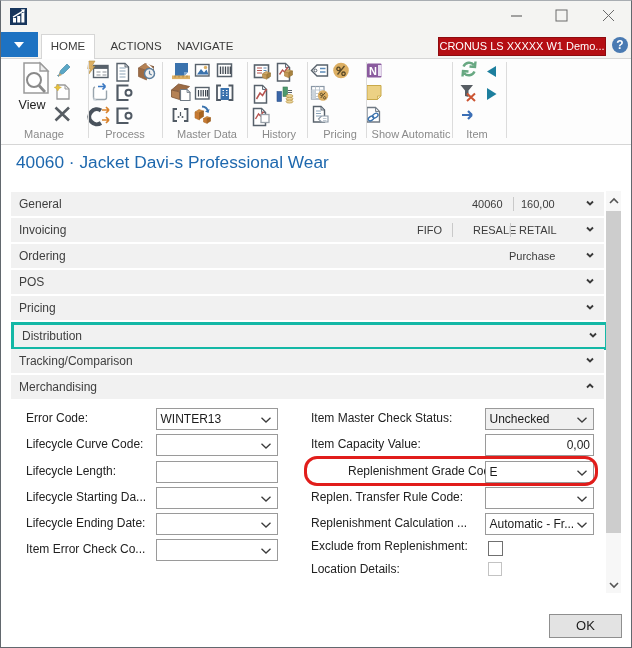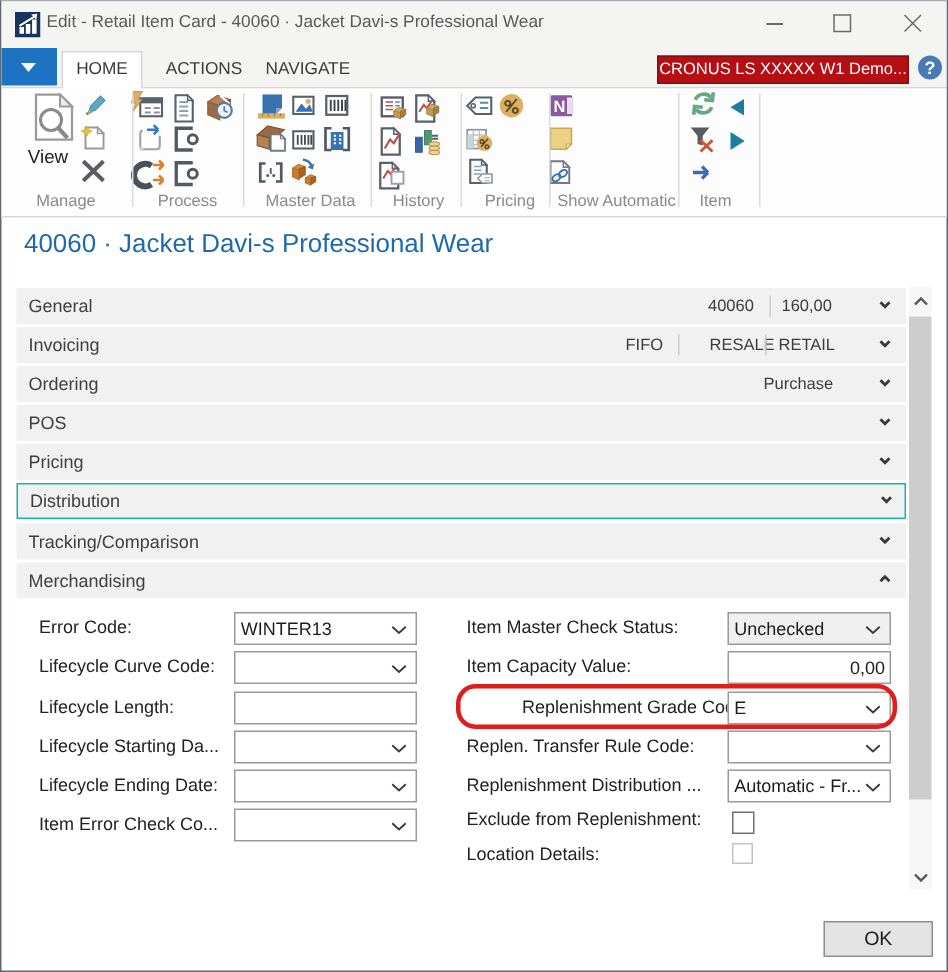--- a/index.html
+++ b/index.html
@@ -44,21 +44,20 @@
 <div id="win">
   <div id="titlebar">
     <svg class="abs" style="left:9px;top:7px" width="17" height="17" viewBox="0 0 17 17">
       <rect x="0" y="0" width="17" height="17" fill="#17355c"></rect>
       <rect x="3" y="10" width="3" height="4.5" fill="#fff"></rect>
       <rect x="7.2" y="8" width="3" height="6.5" fill="#fff"></rect>
       <rect x="11.4" y="5" width="3" height="9.5" fill="#fff"></rect>
       <path d="M3 9.2 L10.5 4.6 L12.8 3.2" stroke="#fff" stroke-width="1.4" fill="none"></path>
       <path d="M10.8 1.6 L14.8 1.2 L14.2 5.2 z" fill="#fff"></path>
     </svg>
-    <div id="title">Edit - Retail Item Card - 40060 · Jacket Davi-s Professional Wear</div>
     <svg class="abs" style="left:506px;top:0" width="120" height="30" viewBox="0 0 120 30">
       <path d="M4 15 h11" stroke="#6a6a6a" stroke-width="1.2"></path>
       <rect x="49" y="9" width="11" height="11" fill="none" stroke="#6a6a6a" stroke-width="1"></rect>
       <path d="M96 9 l11 11 M107 9 l-11 11" stroke="#6a6a6a" stroke-width="1"></path>
     </svg>
   </div>
   <div id="tabrow">
     <div id="bluebtn"></div>
     <div class="tab" id="tab-home">HOME</div>
     <div class="tab" style="left:109px;width:52px;">ACTIONS</div>
@@ -287,21 +286,21 @@
       <svg class="chev" viewBox="0 0 8 8">
           <path d="M1 2.5 L4 5.5 L7 2.5" stroke="#3a3a3a" stroke-width="1.9" fill="none"></path>
         </svg>
     </div>
     <div class="band" style="top:295.3px;">
       <div class="bname">Pricing</div>
       <svg class="chev" viewBox="0 0 8 8">
           <path d="M1 2.5 L4 5.5 L7 2.5" stroke="#3a3a3a" stroke-width="1.9" fill="none"></path>
         </svg>
     </div>
-    <div class="band" style="top:321.4px;border:1px solid #14b8a6;width:591px;height:22px;line-height:22px;">
+    <div class="band" style="top:321.4px;border:3px solid #14b8a6;width:591px;height:22px;line-height:22px;">
       <div class="bname">Distribution</div>
       <svg class="chev" viewBox="0 0 8 8" style="top:6px;">
           <path d="M1 2.5 L4 5.5 L7 2.5" stroke="#3a3a3a" stroke-width="1.9" fill="none"></path>
         </svg>
     </div>
     <div class="band" style="top:347.7px;">
       <div class="bname">Tracking/Comparison</div>
       <svg class="chev" viewBox="0 0 8 8">
           <path d="M1 2.5 L4 5.5 L7 2.5" stroke="#3a3a3a" stroke-width="1.9" fill="none"></path>
         </svg>
@@ -347,21 +346,21 @@
     <div class="fbox" style="left:155px;top:538px;width:120px;">
         <svg class="combochev" viewBox="0 0 10 6">
           <path d="M0.5 0.8 L5 5 L9.5 0.8" stroke="#3c3c3c" stroke-width="1.3" fill="none"></path>
         </svg>
       </div>
 
     <div class="flabel" style="left:310px;top:410px;">Item Master Check Status:</div>
     <div class="flabel" style="left:310px;top:436px;">Item Capacity Value:</div>
     <div class="flabel" style="left:310px;top:463px;margin-left:37px;">Replenishment Grade Code:</div>
     <div class="flabel" style="left:310px;top:489px;">Replen. Transfer Rule Code:</div>
-    <div class="flabel" style="left:310px;top:515px;">Replenishment Distribution ...</div>
+    <div class="flabel" style="left:310px;top:515px;">Replenishment Calculation ...</div>
     <div class="flabel" style="left:310px;top:538px;">Exclude from Replenishment:</div>
     <div class="flabel" style="left:310px;top:561px;">Location Details:</div>
 
     <div class="fbox" style="left:484px;top:407px;width:107px;background:#f0f0f0;">
         <span class="fval">Unchecked</span>
         <svg class="combochev" viewBox="0 0 10 6">
           <path d="M0.5 0.8 L5 5 L9.5 0.8" stroke="#3c3c3c" stroke-width="1.3" fill="none"></path>
         </svg>
       </div>
     <div class="fbox" style="left:484px;top:433px;width:107px;">

